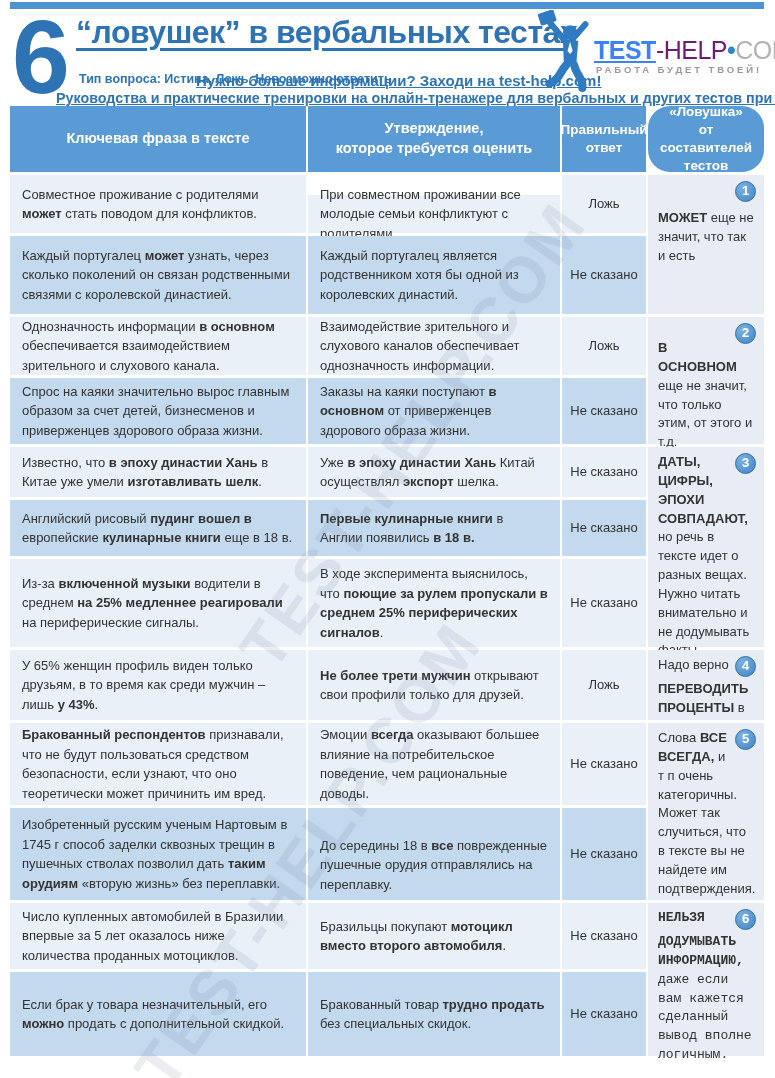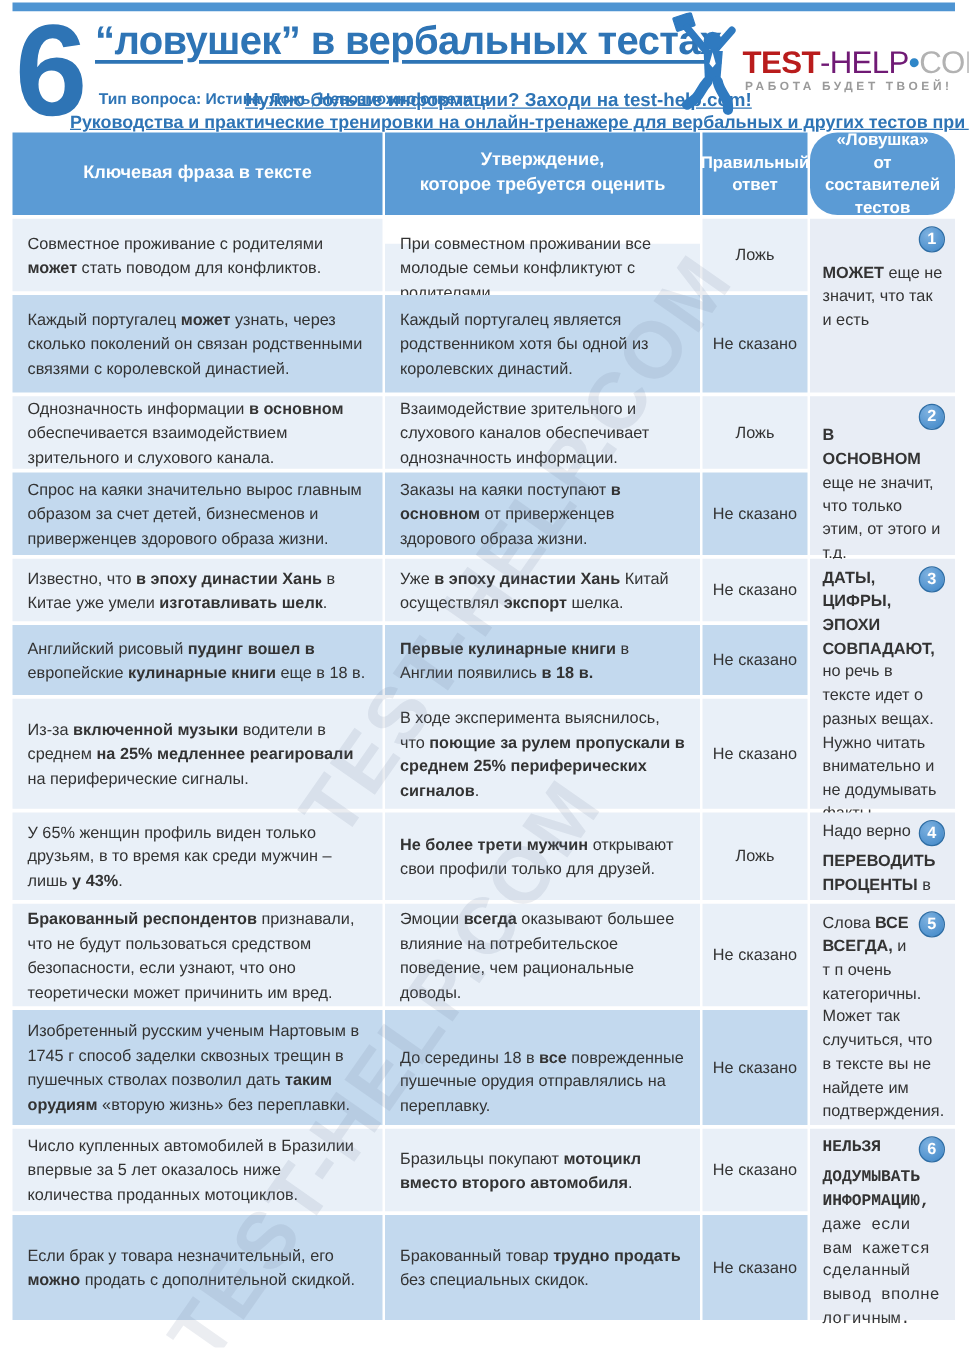--- a/index.html
+++ b/index.html
@@ -34,21 +34,21 @@
     text-decoration:underline;white-space:nowrap;cursor:pointer;
   }
   .guide-line{
     position:absolute;left:56px;top:90px;font-size:14.3px;font-weight:bold;color:var(--accent);
     text-decoration:underline;white-space:nowrap;cursor:pointer;
   }
   
   .logo{position:absolute;left:536px;top:8px;width:236px;height:92px;cursor:pointer;}
   .logo svg{position:absolute;left:0;top:2px;width:62px;height:86px;}
   .brand{position:absolute;left:58px;top:28px;font-size:25px;white-space:nowrap;letter-spacing:-0.5px;}
-  .brand .b-test{color:#b91c1c;font-weight:bold;}
+  .brand .b-test{color:#3b82f6;font-weight:bold;text-decoration:underline;}
   .brand .b-help{color:#701a75;font-weight:400;}
   .brand .b-dot{color:#2f86c8;font-weight:bold;}
   .brand .b-com{color:#b2b2b2;font-weight:400;}
   .tagline{position:absolute;left:60px;top:56px;font-size:9.5px;letter-spacing:2.9px;color:#9a9a9a;font-weight:bold;white-space:nowrap;}
   
   .grid{
     position:absolute;left:10px;top:106px;width:754px;
     display:grid;grid-template-columns:296px 252px 84px 116px;gap:3px 2px;background:#fff;
   }
   .h-cell{

